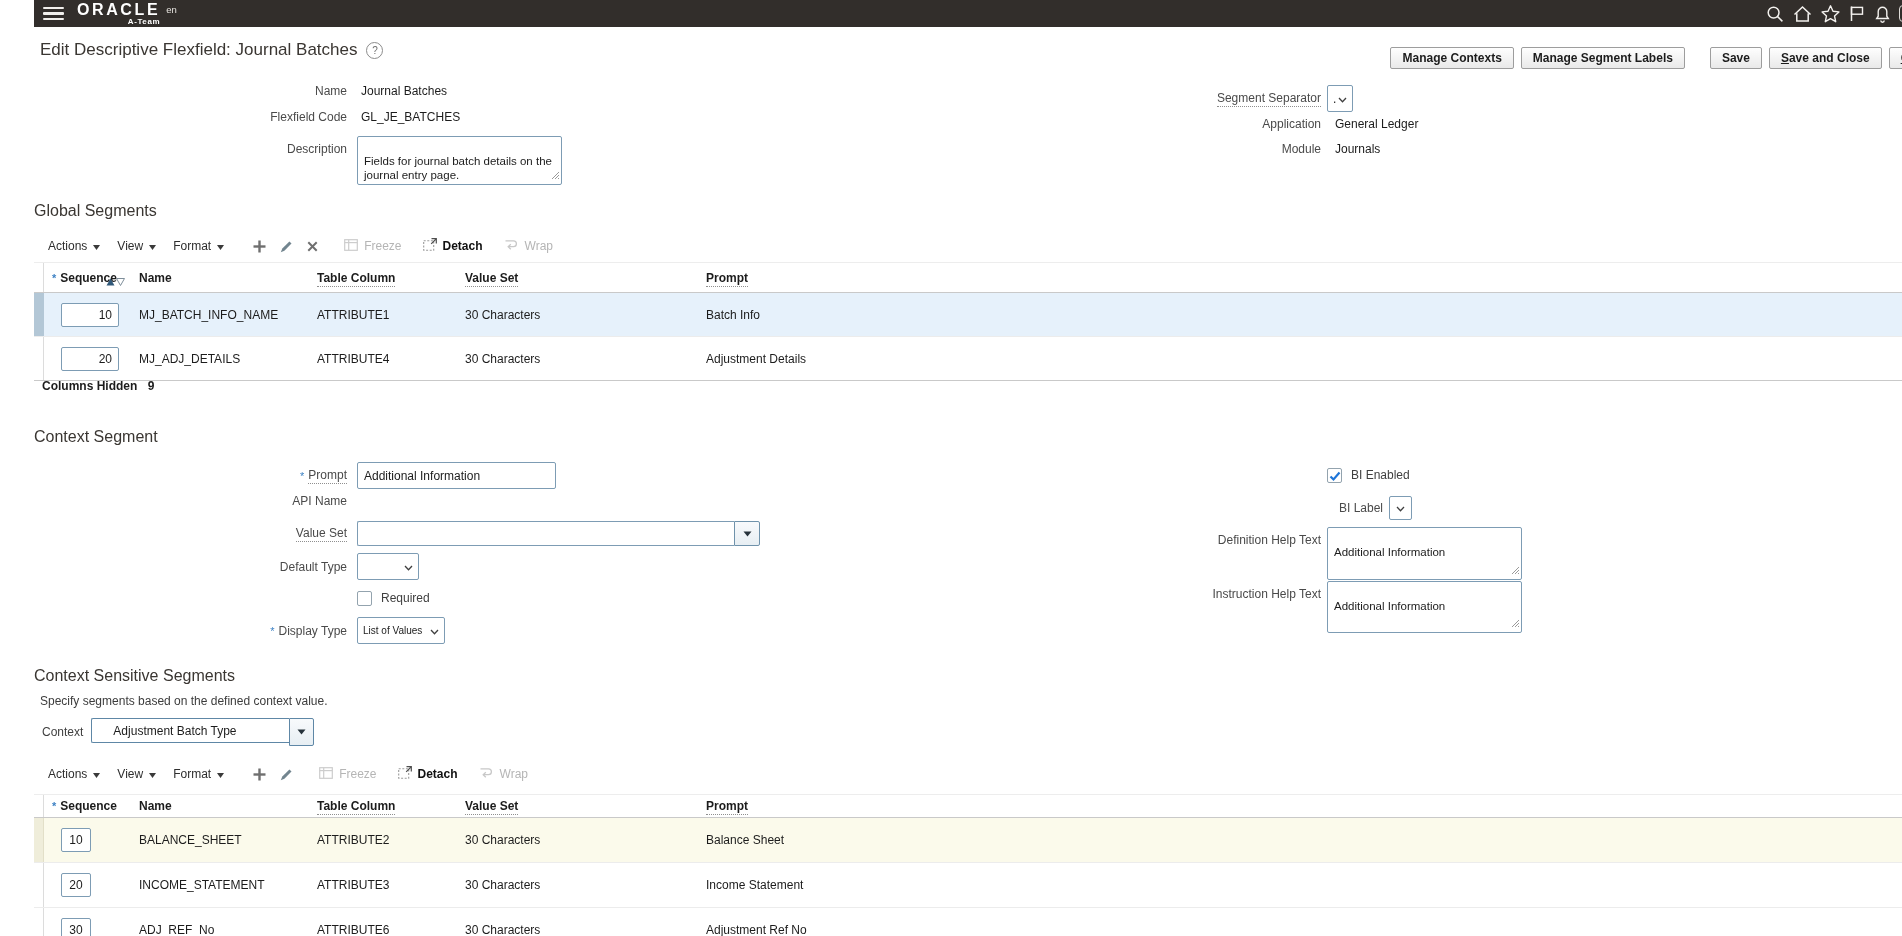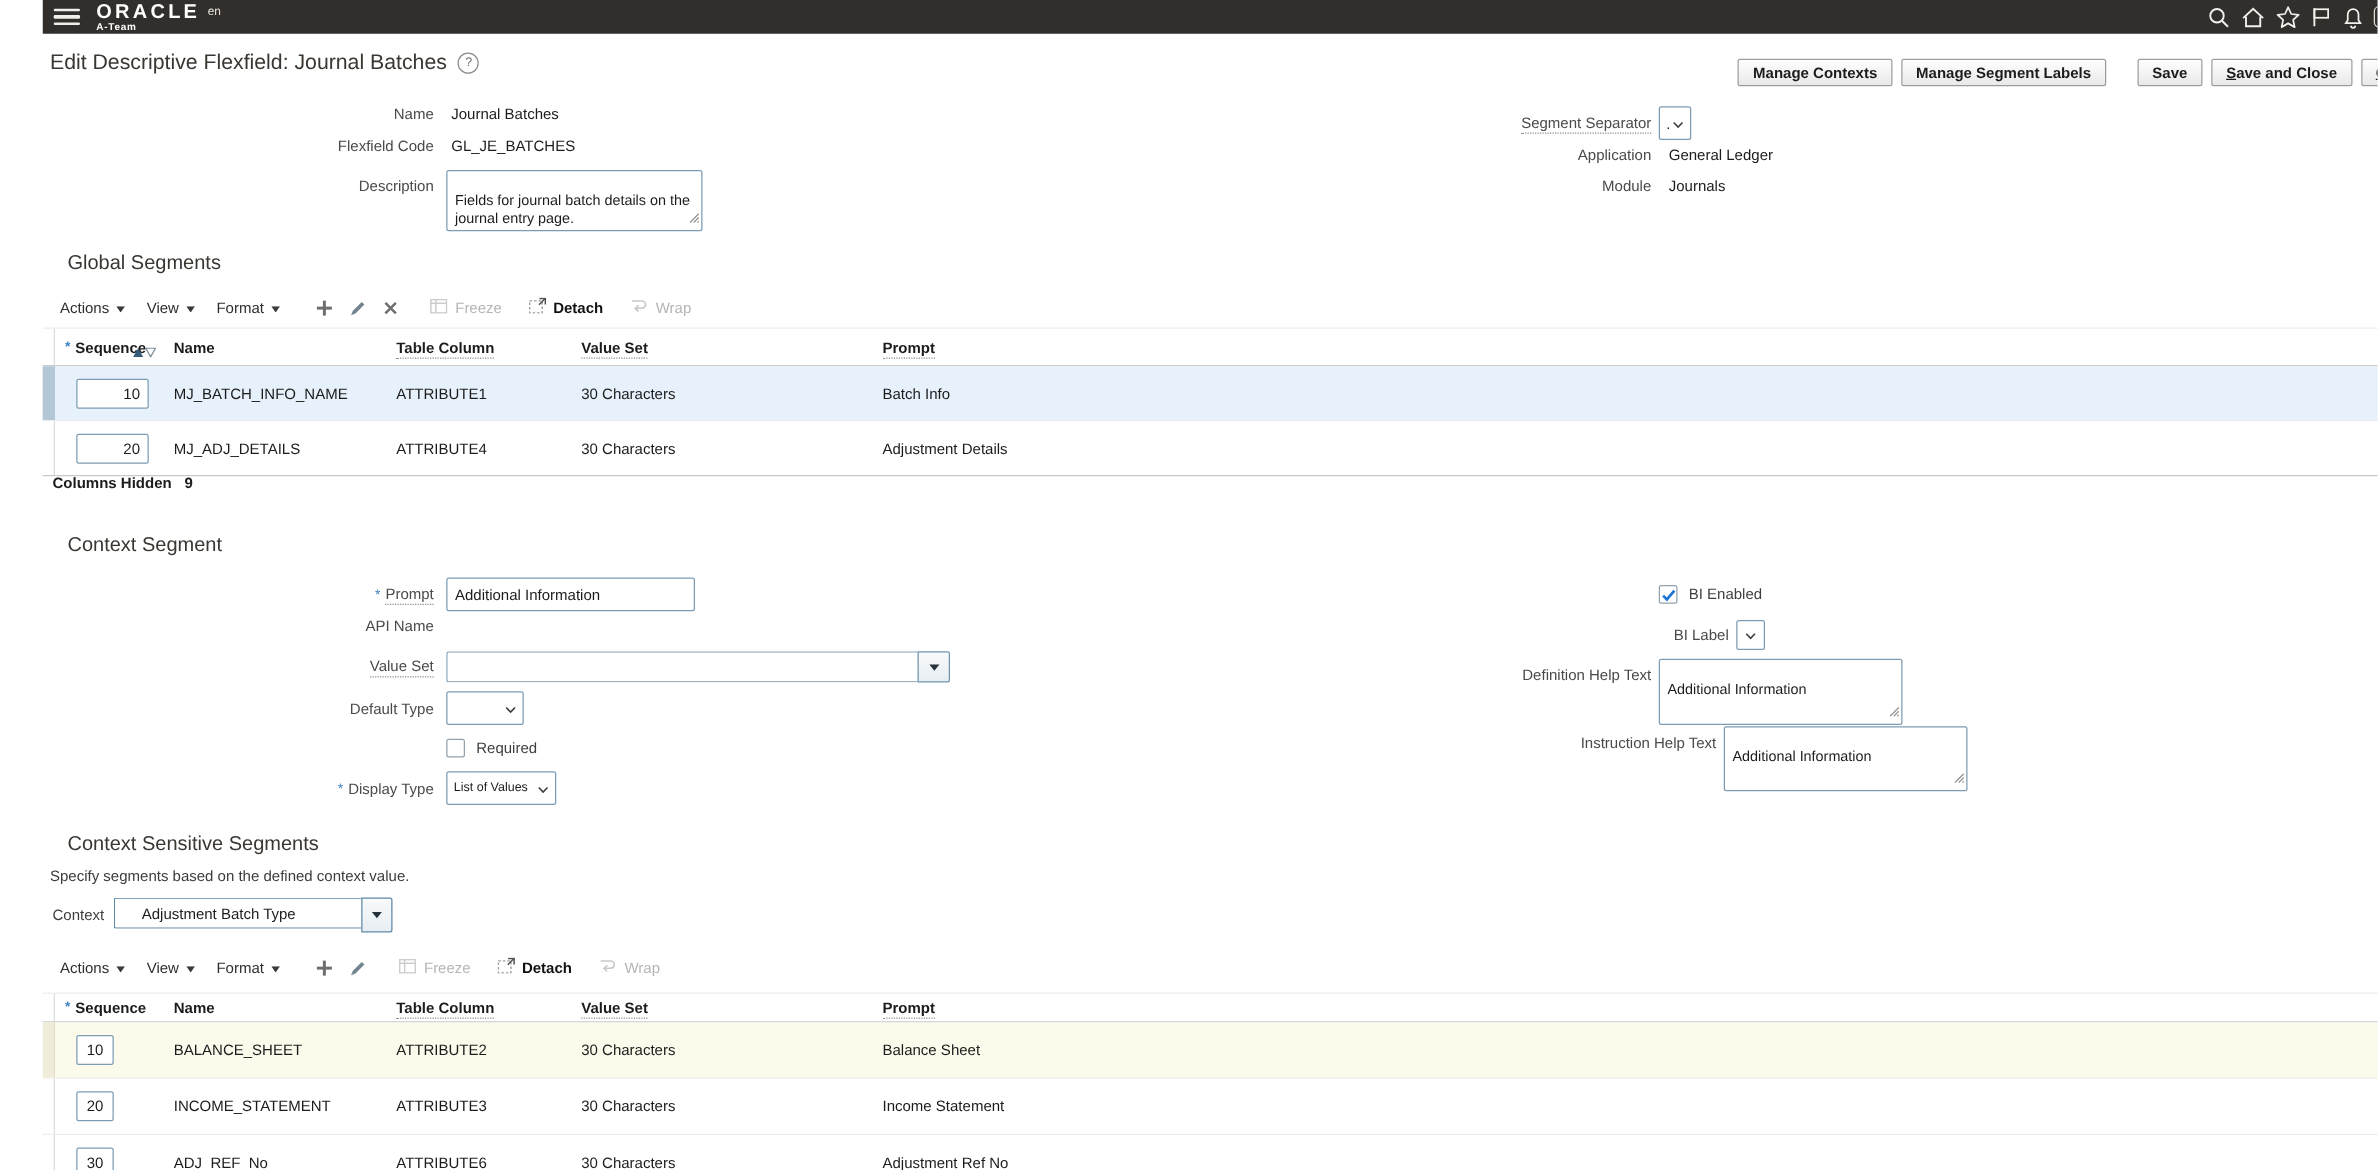--- a/index.html
+++ b/index.html
@@ -5,21 +5,21 @@
   html,body{margin:0;padding:0;background:#fff;}
   .screen{position:relative;width:1902px;height:936px;background:#ffffff;overflow:hidden;
     font-family:"Liberation Sans","DejaVu Sans",sans-serif;font-size:12px;color:#1c1c1c;margin-left:34px;}
 
   
   .topbar{position:absolute;top:0;left:0;right:0;height:27px;background:#322e2b;display:flex;align-items:center;}
   .hamburger{width:21px;height:13px;margin-left:9px;display:flex;flex-direction:column;justify-content:space-between;cursor:pointer;}
   .hamburger div{height:2.4px;background:#f1efec;border-radius:1px;}
   .brand{display:flex;flex-direction:column;margin-left:13px;line-height:1;}
   .brand-word{color:#ffffff;font-size:16px;font-weight:bold;letter-spacing:2.6px;}
-  .brand-sub{color:#ffffff;font-size:8px;font-weight:bold;letter-spacing:.6px;text-align:left;margin-top:0px;}
+  .brand-sub{color:#ffffff;font-size:8px;font-weight:bold;letter-spacing:.6px;text-align:right;margin-top:0px;}
   .locale{color:#e8e5e1;font-size:9.5px;margin-left:6px;align-self:flex-start;margin-top:4px;}
   .topbar-right{margin-left:auto;display:flex;align-items:center;gap:7px;margin-right:13px;}
   .tb-icon{display:flex;align-items:center;cursor:pointer;}
   .avatar{border:1.4px solid #dfdcd8;border-radius:4px;color:#fff;font-size:10px;padding:2px 6px;letter-spacing:.5px;cursor:pointer;}
 
   
   .page-title{position:absolute;left:6px;top:40px;font-size:17px;color:#3a3632;display:flex;align-items:center;}
   .help-circle{display:inline-block;width:15px;height:15px;border:1px solid #8c8c8c;border-radius:50%;
     font-size:10px;line-height:15px;text-align:center;color:#6e6e6e;margin-left:9px;cursor:pointer;}
   .hdr-buttons{position:absolute;top:47px;right:-16px;display:flex;gap:7px;}
@@ -48,21 +48,21 @@
   .combo-input{border:1px solid #7d9cb4;border-right:none;border-radius:2px 0 0 2px;background:#fff;
     box-sizing:border-box;display:flex;align-items:center;padding:0 7px;}
   .combo-btn{border:1px solid #6f92ab;border-radius:0 2px 2px 0;background:linear-gradient(#f8fafc,#e7eef3);
     width:26px;display:flex;align-items:center;justify-content:center;cursor:pointer;box-sizing:border-box;}
 
   .checkbox{width:15px;height:15px;border:1px solid #93a3ae;border-radius:2px;background:#fff;
     box-sizing:border-box;position:relative;flex:none;cursor:pointer;}
   .checkbox svg{position:absolute;left:1px;top:2px;}
 
   
-  .section-title{position:absolute;left:20px;font-size:16px;color:#3a3632;}
+  .section-title{position:absolute;left:0;font-size:16px;color:#3a3632;}
   .subtitle{position:absolute;left:6px;color:#3c3c3c;}
   .toolbar{position:absolute;left:14px;display:flex;align-items:center;color:#2e2e2e;height:20px;}
   .tb-menu{display:flex;align-items:center;gap:6px;margin-right:17px;cursor:pointer;}
   .tb-iconbtn{display:flex;align-items:center;margin-right:14px;cursor:pointer;}
   .tb-labelbtn{display:flex;align-items:center;gap:6px;margin-right:21px;cursor:pointer;}
   .tb-labelbtn.disabled{color:#b5b5b5;cursor:default;}
   .ml12{margin-left:12px;}
 
   
   .otable{position:absolute;left:0;right:0;}
@@ -380,21 +380,21 @@
   </div>
   <div class="frow" style="left:1040px;top:527px;align-items:flex-start;">
     <div class="flabel lw-right" style="padding-top:6px;">Definition Help Text</div>
     <div class="obox obox-ta" style="width:195px;height:53px;margin-left:6px;">
       <span>Additional Information</span>
       <span class="resize-h"><svg width="10" height="10" viewBox="0 0 10 10">
             <path d="M9 2 L2 9 M9 5 L5 9 M9 8 L8 9" stroke="#8f8f8f" stroke-width="0.9" fill="none"></path>
           </svg></span>
     </div>
   </div>
-  <div class="frow" style="left:1092px;top:581px;align-items:flex-start;">
+  <div class="frow" style="left:1040px;top:581px;align-items:flex-start;">
     <div class="flabel lw-right" style="padding-top:6px;">Instruction Help Text</div>
     <div class="obox obox-ta" style="width:195px;height:52px;margin-left:6px;">
       <span>Additional Information</span>
       <span class="resize-h"><svg width="10" height="10" viewBox="0 0 10 10">
             <path d="M9 2 L2 9 M9 5 L5 9 M9 8 L8 9" stroke="#8f8f8f" stroke-width="0.9" fill="none"></path>
           </svg></span>
     </div>
   </div>
 
   <div class="section-title" style="top:667px;">Context Sensitive Segments</div>

